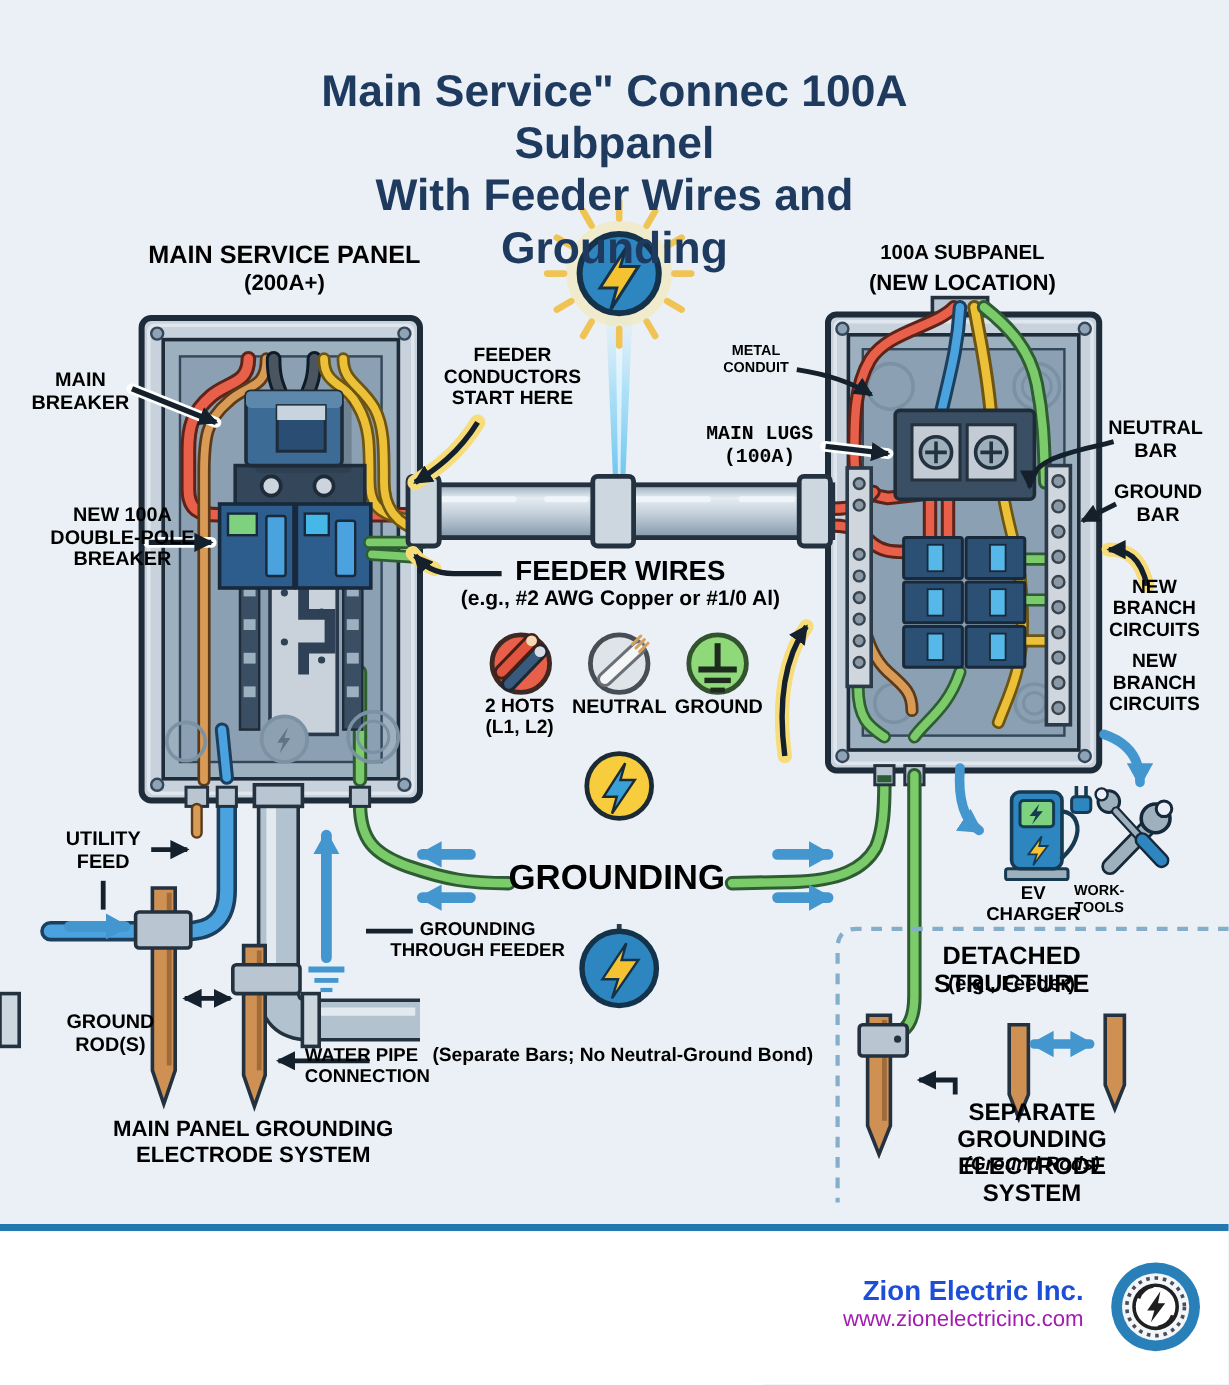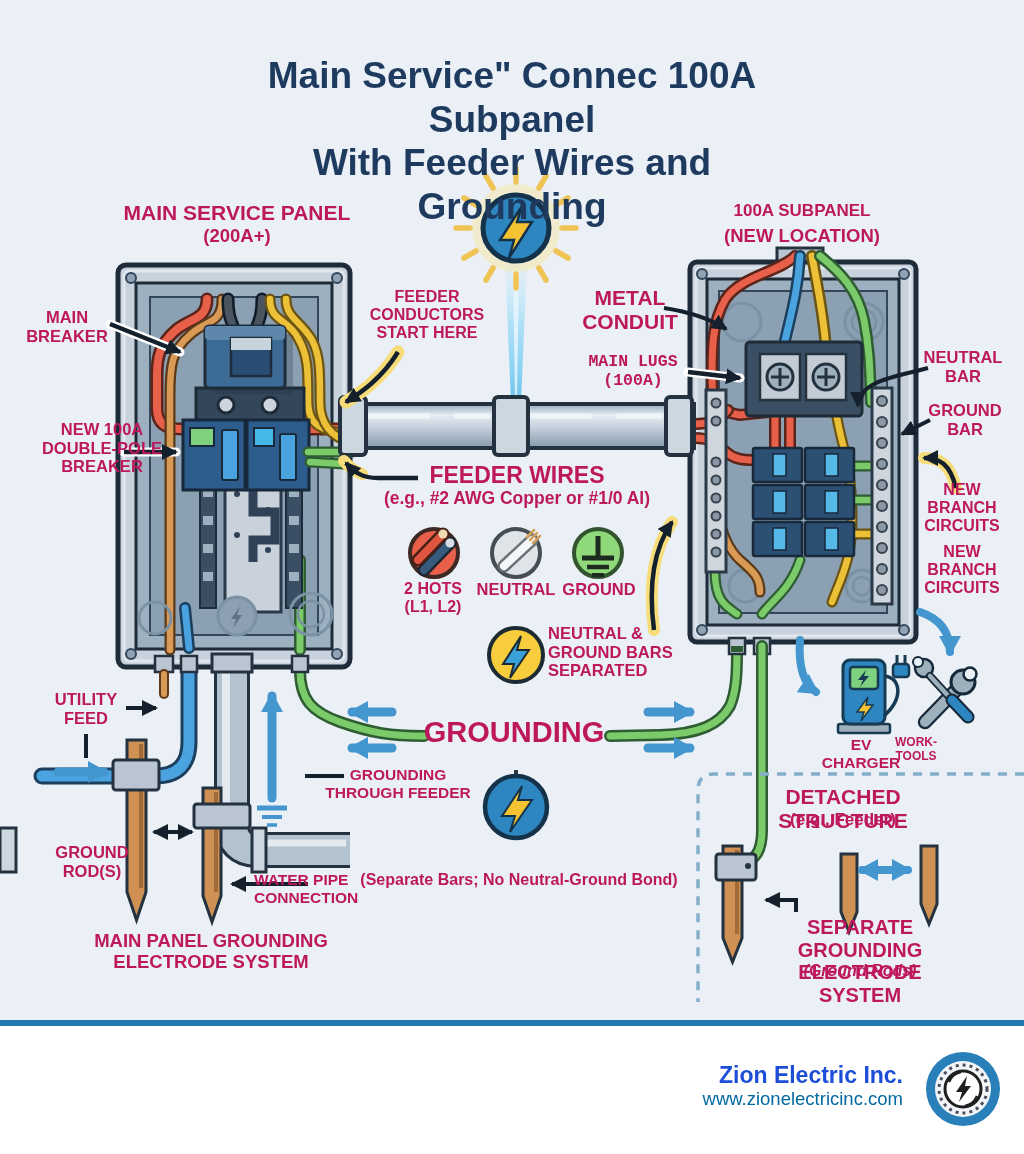--- a/index.html
+++ b/index.html
@@ -1,19 +1,19 @@
 <!DOCTYPE html>
 <html><head>
 <meta charset="utf-8">
 <style>
   html,body{margin:0;padding:0;background:#dfe7ef;}
   #canvas{position:relative;width:1024px;height:1154px;background:#eaf0f6;overflow:hidden;
           font-family:"Liberation Sans",sans-serif;}
   #art{position:absolute;left:0;top:0;}
-  .lbl{position:absolute;font-weight:bold;color:#be185d;text-align:center;line-height:1.13;
+  .lbl{position:absolute;font-weight:bold;color:#000000;text-align:center;line-height:1.13;
        transform:translateX(-50%);white-space:pre-line;}
   .la{transform:none;text-align:left;}
   .ra{transform:none;text-align:right;}
 </style>
 </head>
 <body>
 
 <div id="canvas">
 <svg id="art" width="1024" height="1154" viewBox="0 0 1024 1154">
   <defs>
@@ -450,21 +450,21 @@
 <div class="lbl" style="left:802px;top:226px;font-size:18.5px;">(NEW LOCATION)</div>
 
 <div class="lbl" style="left:67px;top:308px;font-size:16.5px;">MAIN
 BREAKER</div>
 <div class="lbl" style="left:61px;top:420px;font-size:16.5px;margin-left:41px;">NEW 100A
 DOUBLE-POLE
 BREAKER</div>
 <div class="lbl" style="left:427px;top:288px;font-size:16px;">FEEDER
 CONDUCTORS
 START HERE</div>
-<div class="lbl" style="left:630px;top:286px;font-size:21px;">METAL
+<div class="lbl" style="left:630px;top:286px;font-size:12px;">METAL
 CONDUIT</div>
 <div class="lbl" style="left:633px;top:353px;font-size:16.5px;font-family:Liberation Mono, monospace;">MAIN LUGS
 (100A)</div>
 <div class="lbl" style="left:963px;top:348px;font-size:16.5px;">NEUTRAL
 BAR</div>
 <div class="lbl" style="left:965px;top:401px;font-size:16.5px;">GROUND
 BAR</div>
 <div class="lbl" style="left:962px;top:481px;font-size:16px;">NEW
 BRANCH
 CIRCUITS</div>
@@ -472,23 +472,20 @@
 BRANCH
 CIRCUITS</div>
 
 <div class="lbl" style="left:517px;top:462px;font-size:23px;">FEEDER WIRES</div>
 <div class="lbl" style="left:517px;top:489px;font-size:17.5px;">(e.g., #2 AWG Copper or #1/0 Al)</div>
 <div class="lbl" style="left:433px;top:580px;font-size:16px;">2 HOTS
 (L1, L2)</div>
 <div class="lbl" style="left:516px;top:580px;font-size:16.5px;">NEUTRAL</div>
 <div class="lbl" style="left:599px;top:580px;font-size:16.5px;">GROUND</div>
 
-<div class="lbl la" style="left:548px;top:624px;font-size:16.5px;">NEUTRAL &amp;
-GROUND BARS
-SEPARATED</div>
 <div class="lbl" style="left:514px;top:716px;font-size:29px;">GROUNDING</div>
 <div class="lbl" style="left:398px;top:766px;font-size:15.5px;">GROUNDING
 THROUGH FEEDER</div>
 <div class="lbl" style="left:519px;top:871px;font-size:16px;">(Separate Bars; No Neutral-Ground Bond)</div>
 
 <div class="lbl" style="left:86px;top:690px;font-size:16.5px;">UTILITY
 FEED</div>
 <div class="lbl" style="left:92px;top:843px;font-size:16.5px;">GROUND
 ROD(S)</div>
 <div class="lbl la" style="left:254px;top:871px;font-size:15.5px;">WATER PIPE
@@ -500,14 +497,14 @@
 <div class="lbl" style="left:843px;top:810px;font-size:17px;">(e.g., Feeder)</div>
 <div class="lbl" style="left:861px;top:736px;font-size:15.5px;">EV
 CHARGER</div>
 <div class="lbl" style="left:916px;top:736px;font-size:12px;">WORK-
 TOOLS</div>
 <div class="lbl" style="left:860px;top:916px;font-size:20px;">SEPARATE GROUNDING
 ELECTRODE SYSTEM</div>
 <div class="lbl" style="left:860px;top:962px;font-size:16px;font-style:italic;">(Ground Rods)</div>
 
 <div class="lbl ra" style="right:121px;top:1062px;font-size:23px;color:#1d4ed8;">Zion Electric Inc.</div>
-<div class="lbl ra" style="right:121px;top:1089px;font-size:18.5px;color:#0369a1;font-weight:normal;">www.zionelectricinc.com</div>
+<div class="lbl ra" style="right:121px;top:1089px;font-size:18.5px;color:#a21caf;font-weight:normal;">www.zionelectricinc.com</div>
 </div>
 
 </body></html>

